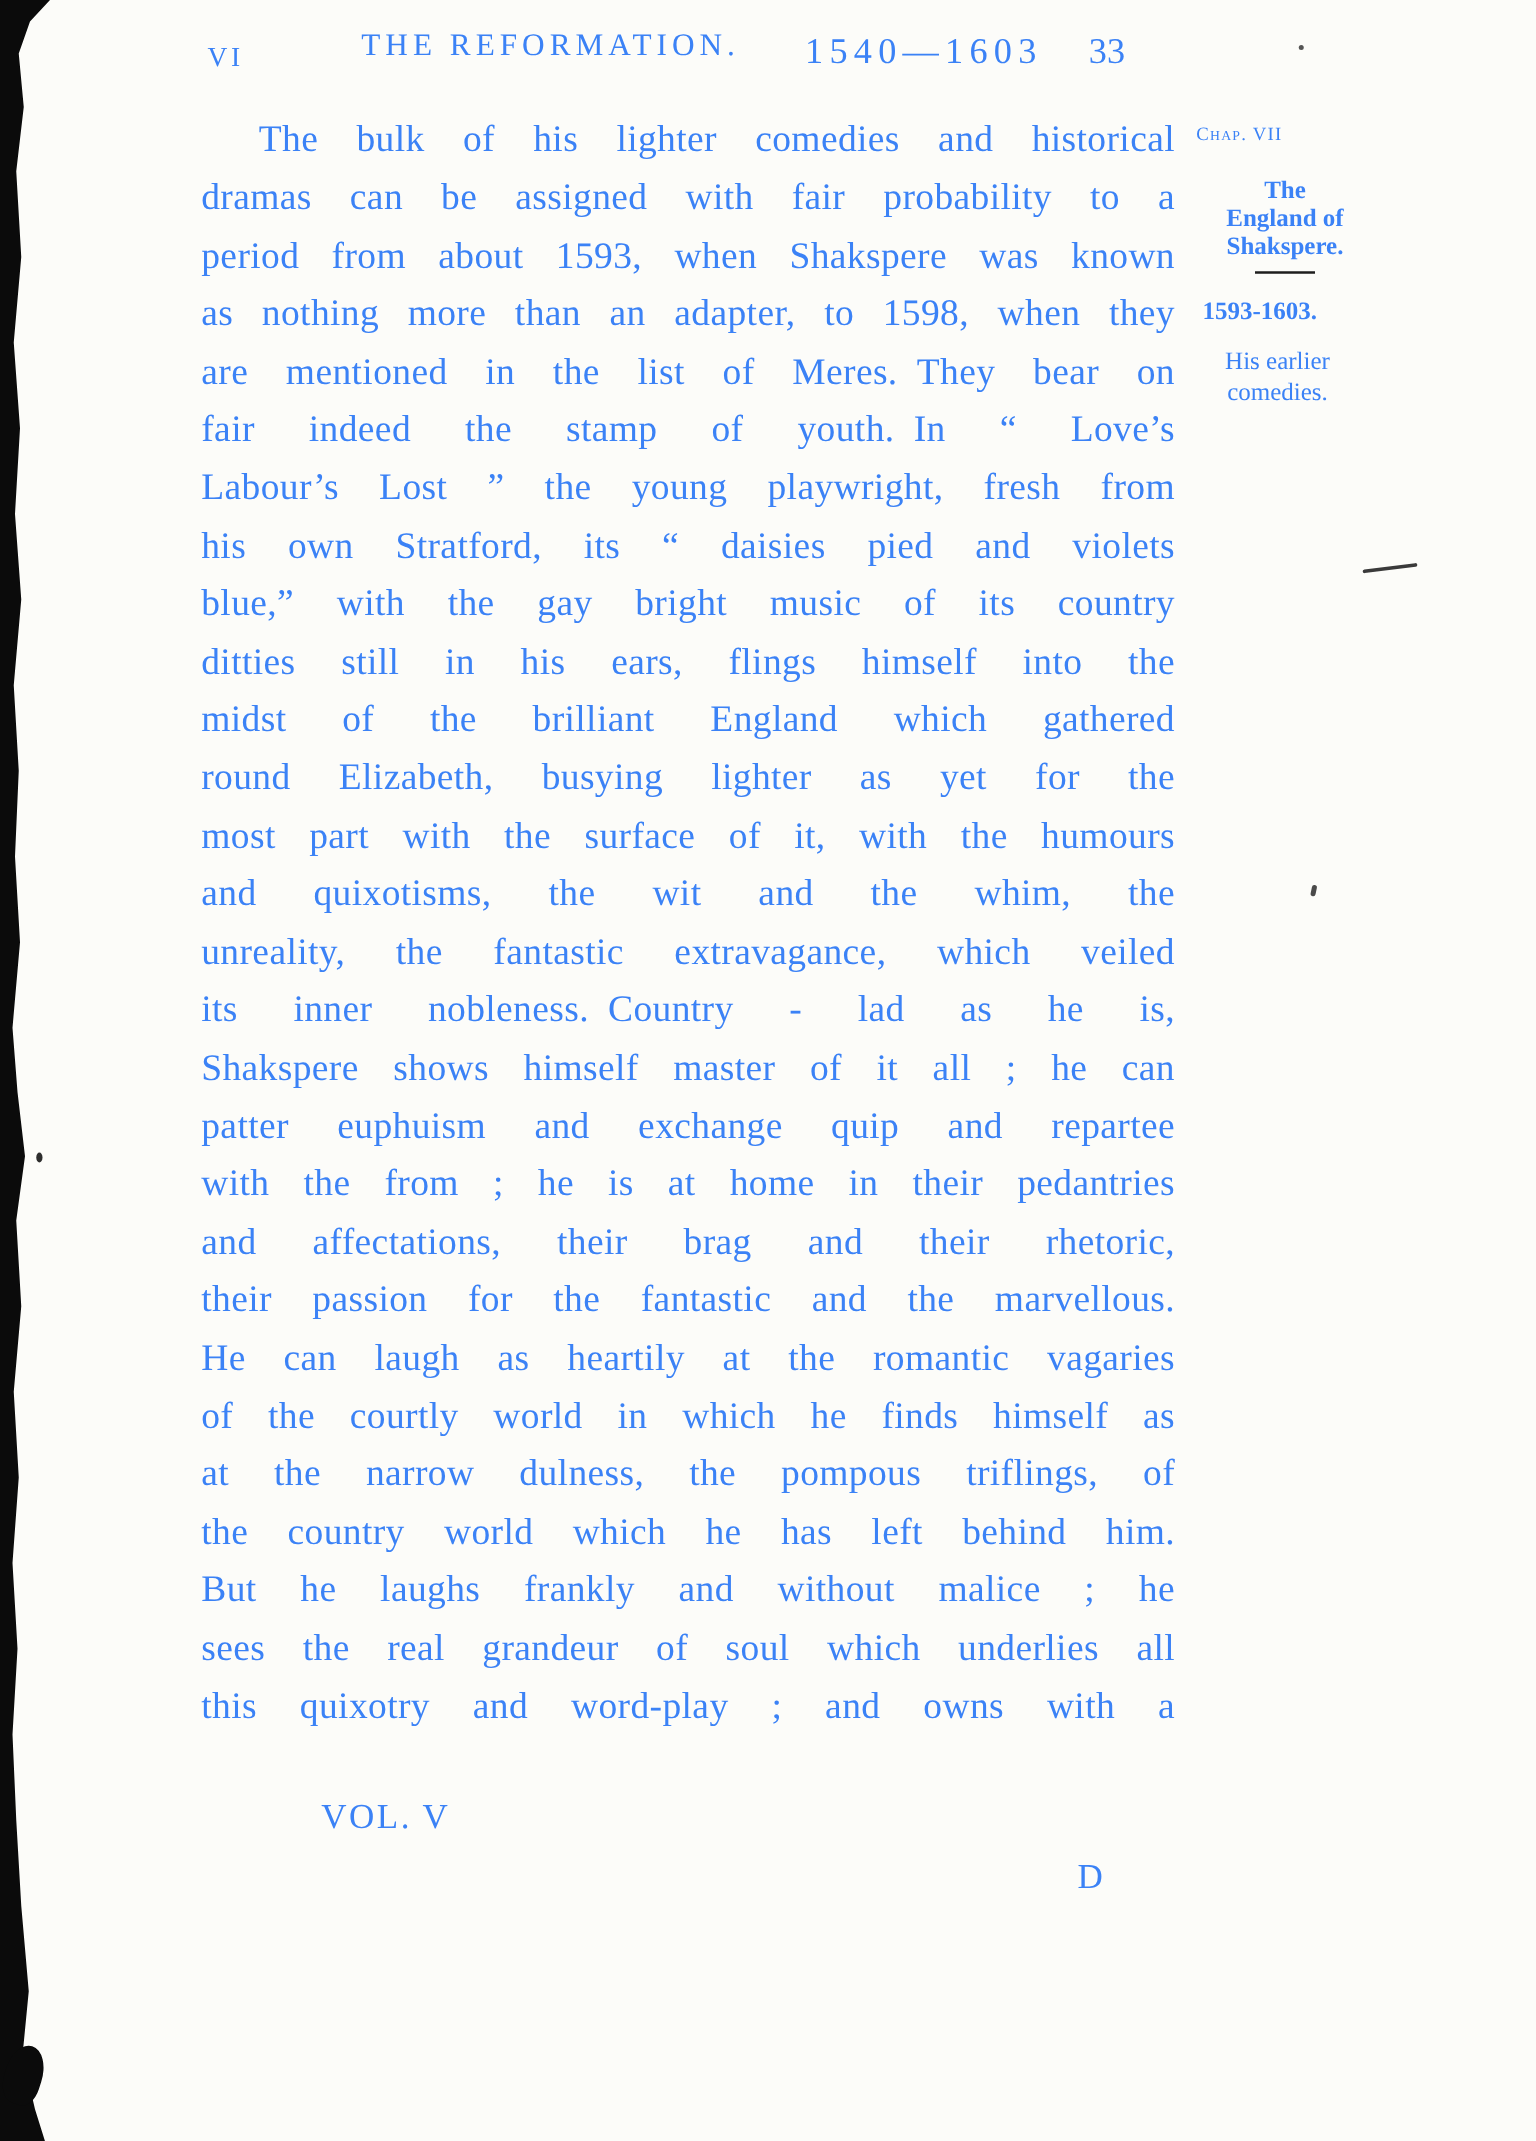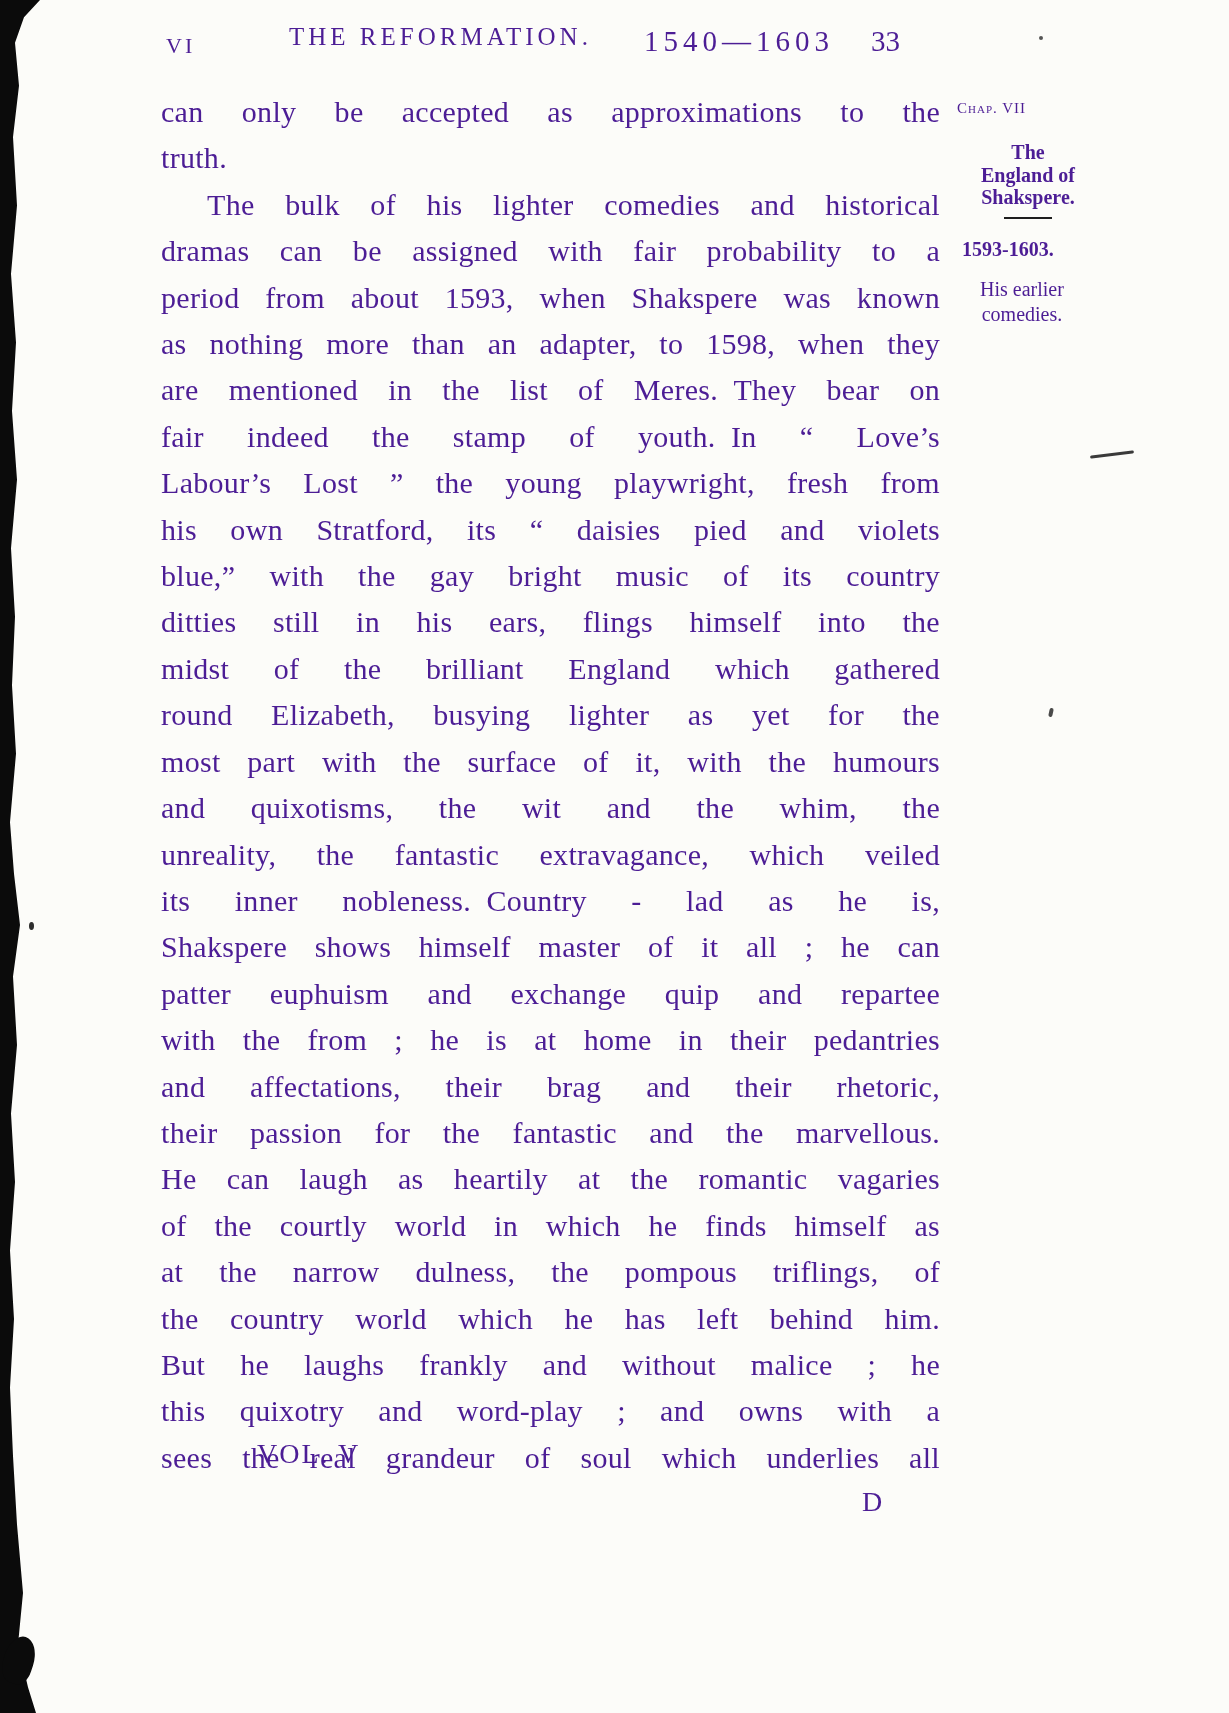--- a/index.html
+++ b/index.html
@@ -4,21 +4,21 @@
 <style>
   * { margin: 0; padding: 0; box-sizing: border-box; }
   html, body { background: #888; }
   .page {
     position: relative;
     width: 1229px;
     height: 1713px;
     margin: 0 auto;
     background: #fcfcf9;
     font-family: "Liberation Serif", "DejaVu Serif", serif;
-    color: #4c1d95;
+    color: #3b82f6;
     overflow: hidden;
   }
 
   
   .binding-edge {
     position: absolute; left: 0; top: 0; width: 44px; height: 1713px;
     background: #0b0b0b;
     clip-path: polygon(0 0, 40px 0, 24px 1%, 15px 2.5%, 19px 5%, 13px 8%,
       17px 12%, 11px 16%, 16px 20%, 12px 24%, 17px 28%, 11px 32%, 15px 36%,
       12px 40%, 16px 44%, 10px 48%, 14px 51%, 20px 54%, 13px 57%, 17px 61%,
@@ -76,24 +76,20 @@
 
   <div class="binding-edge"></div>
   <div class="blob-bottom"></div>
 
   <div class="h-chap">VI</div>
   <div class="h-title">THE REFORMATION.</div>
   <div class="h-dates">1540—1603</div>
   <div class="h-page">33</div>
 
   <div class="body-text">
-    <div class="para end-left">
-        <div class="line">can only be accepted as approximations to the</div>
-        <div class="line">truth.</div>
-      </div>
     <div class="para indent-first end-justify">
         <div class="line">The bulk of his lighter comedies and historical</div>
         <div class="line">dramas can be assigned with fair probability to a</div>
         <div class="line">period from about 1593, when Shakspere was known</div>
         <div class="line">as nothing more than an adapter, to 1598, when they</div>
         <div class="line">are mentioned in the list of Meres. They bear on</div>
         <div class="line">fair indeed the stamp of youth. In “ Love’s</div>
         <div class="line">Labour’s Lost ” the young playwright, fresh from</div>
         <div class="line">his own Stratford, its “ daisies pied and violets</div>
         <div class="line">blue,” with the gay bright music of its country</div>
@@ -107,22 +103,22 @@
         <div class="line">Shakspere shows himself master of it all ; he can</div>
         <div class="line">patter euphuism and exchange quip and repartee</div>
         <div class="line">with the from ; he is at home in their pedantries</div>
         <div class="line">and affectations, their brag and their rhetoric,</div>
         <div class="line">their passion for the fantastic and the marvellous.</div>
         <div class="line">He can laugh as heartily at the romantic vagaries</div>
         <div class="line">of the courtly world in which he finds himself as</div>
         <div class="line">at the narrow dulness, the pompous triflings, of</div>
         <div class="line">the country world which he has left behind him.</div>
         <div class="line">But he laughs frankly and without malice ; he</div>
+        <div class="line">sees the real grandeur of soul which underlies all</div>
         <div class="line">this quixotry and word-play ; and owns with a</div>
-        <div class="line">sees the real grandeur of soul which underlies all</div>
       </div>
   </div>
 
   <aside class="sidenotes">
     <div class="sn-chap">Chap. VII</div>
     <div class="sn-note-1">
         <div class="sn-line">The</div>
         <div class="sn-line">England of</div>
         <div class="sn-line">Shakspere.</div>
       </div>

